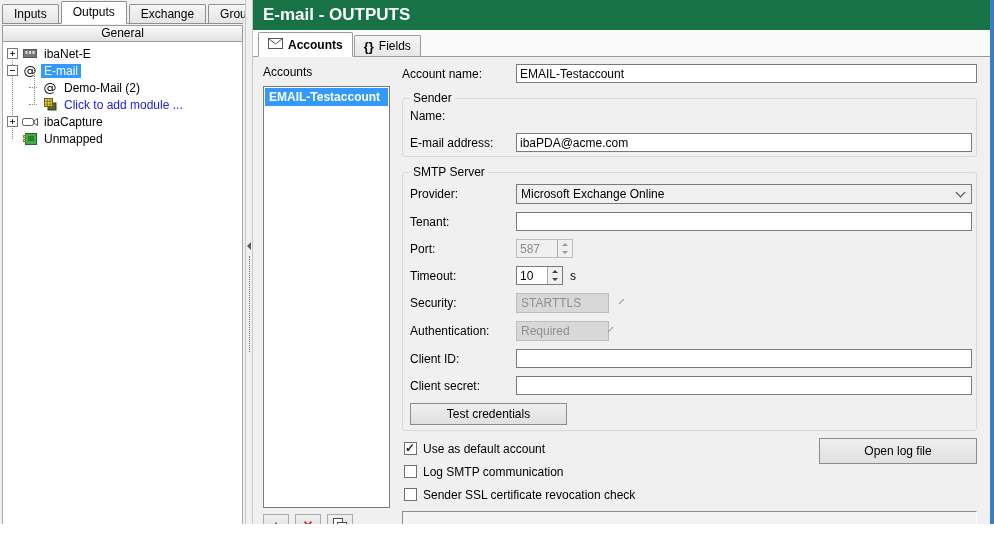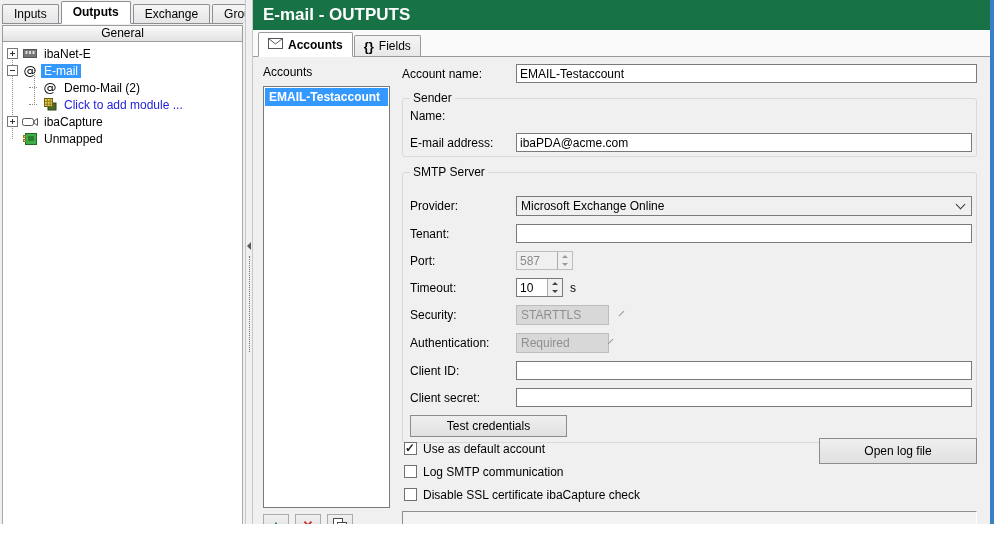--- a/index.html
+++ b/index.html
@@ -3,21 +3,21 @@
 <meta charset="utf-8">
 <style>
   html,body{margin:0;padding:0;}
   body{font-family:"Liberation Sans",sans-serif;font-size:12px;color:#000;}
   #app{position:relative;width:994px;height:524px;background:#4d7c0f;overflow:hidden;}
 
   
   #left{position:absolute;left:0;top:0;width:245px;height:543px;background:#F0F0F0;}
   #left-tabs{position:absolute;left:2px;top:1px;right:2px;height:22px;display:flex;align-items:flex-end;border-bottom:1px solid #8C8F94;}
   .ltab{height:18px;line-height:18px;padding:0 11px;background:linear-gradient(#F6F6F6,#E5E5E5);border:1px solid #8C8F94;border-bottom:none;border-radius:2px 2px 0 0;margin-right:2px;cursor:default;}
-  .ltab.active{background:#FFFFFF;font-weight:bold;height:21px;line-height:21px;margin-bottom:-1px;border-bottom:1px solid #fff;z-index:2;}
+  .ltab.active{background:#FFFFFF;font-weight:normal;height:21px;line-height:21px;margin-bottom:-1px;border-bottom:1px solid #fff;z-index:2;}
   #general-bar{position:absolute;left:2px;top:25px;width:239px;height:15px;background:linear-gradient(#FAFAFA,#E2E2E2);border:1px solid #9B9B9B;text-align:center;line-height:15px;}
   #tree-panel{position:absolute;left:2px;top:42px;width:239px;height:499px;background:#fff;border:1px solid #A9A9A9;border-top:none;overflow:hidden;}
   #tree{position:relative;padding-top:3px;}
   .trunk{position:absolute;border-left:1px dotted #8C8C8C;}
   .tree-row{display:flex;align-items:center;height:17px;cursor:default;position:relative;}
   .pad4{width:4px;flex:none;}
   .expander{width:11px;height:11px;flex:none;border:1px solid #787878;background:#fff;position:relative;z-index:1;box-sizing:border-box;}
   .expander::before{content:'';position:absolute;left:2px;right:2px;top:4px;height:1px;background:#333;}
   .expander.plus::after{content:'';position:absolute;top:2px;bottom:2px;left:4px;width:1px;background:#333;}
   .spacer11{width:11px;flex:none;}
@@ -241,21 +241,21 @@
           </div>
           <div class="frow" style="margin-bottom:2px;">
             <span class="flbl">E-mail address:</span>
             <input class="txt" type="text" value="ibaPDA@acme.com" style="">
           </div>
         </fieldset>
 
         <fieldset>
           <legend>SMTP Server</legend>
 
-          <div class="frow" style="margin-top:16px;">
+          <div class="frow" style="margin-top:4px;">
             <span class="flbl">Provider:</span>
             <div class="combo">
               <span>Microsoft Exchange Online</span>
               <span class="chev"></span>
             </div>
           </div>
 
           <div class="frow">
             <span class="flbl">Tenant:</span>
             <input class="txt" type="text" value="" style="">
@@ -325,21 +325,21 @@
       <div class="opt-row" style="top:384px;">
         <span class="checkbox checked"></span>
         <span>Use as default account</span>
       </div>
       <div class="opt-row" style="top:407px;">
         <span class="checkbox"></span>
         <span>Log SMTP communication</span>
       </div>
       <div class="opt-row" style="top:430px;">
         <span class="checkbox"></span>
-        <span>Disable SSL certificate ibaCapture check</span>
+        <span>Sender SSL certificate revocation check</span>
       </div>
 
       <div class="btn" id="open-log-btn">Open log file</div>
 
       <div id="status-box"></div>
     </div>
   </div>
 
   <div id="edge-blue"></div>
   <div id="bottom-strip"></div>

